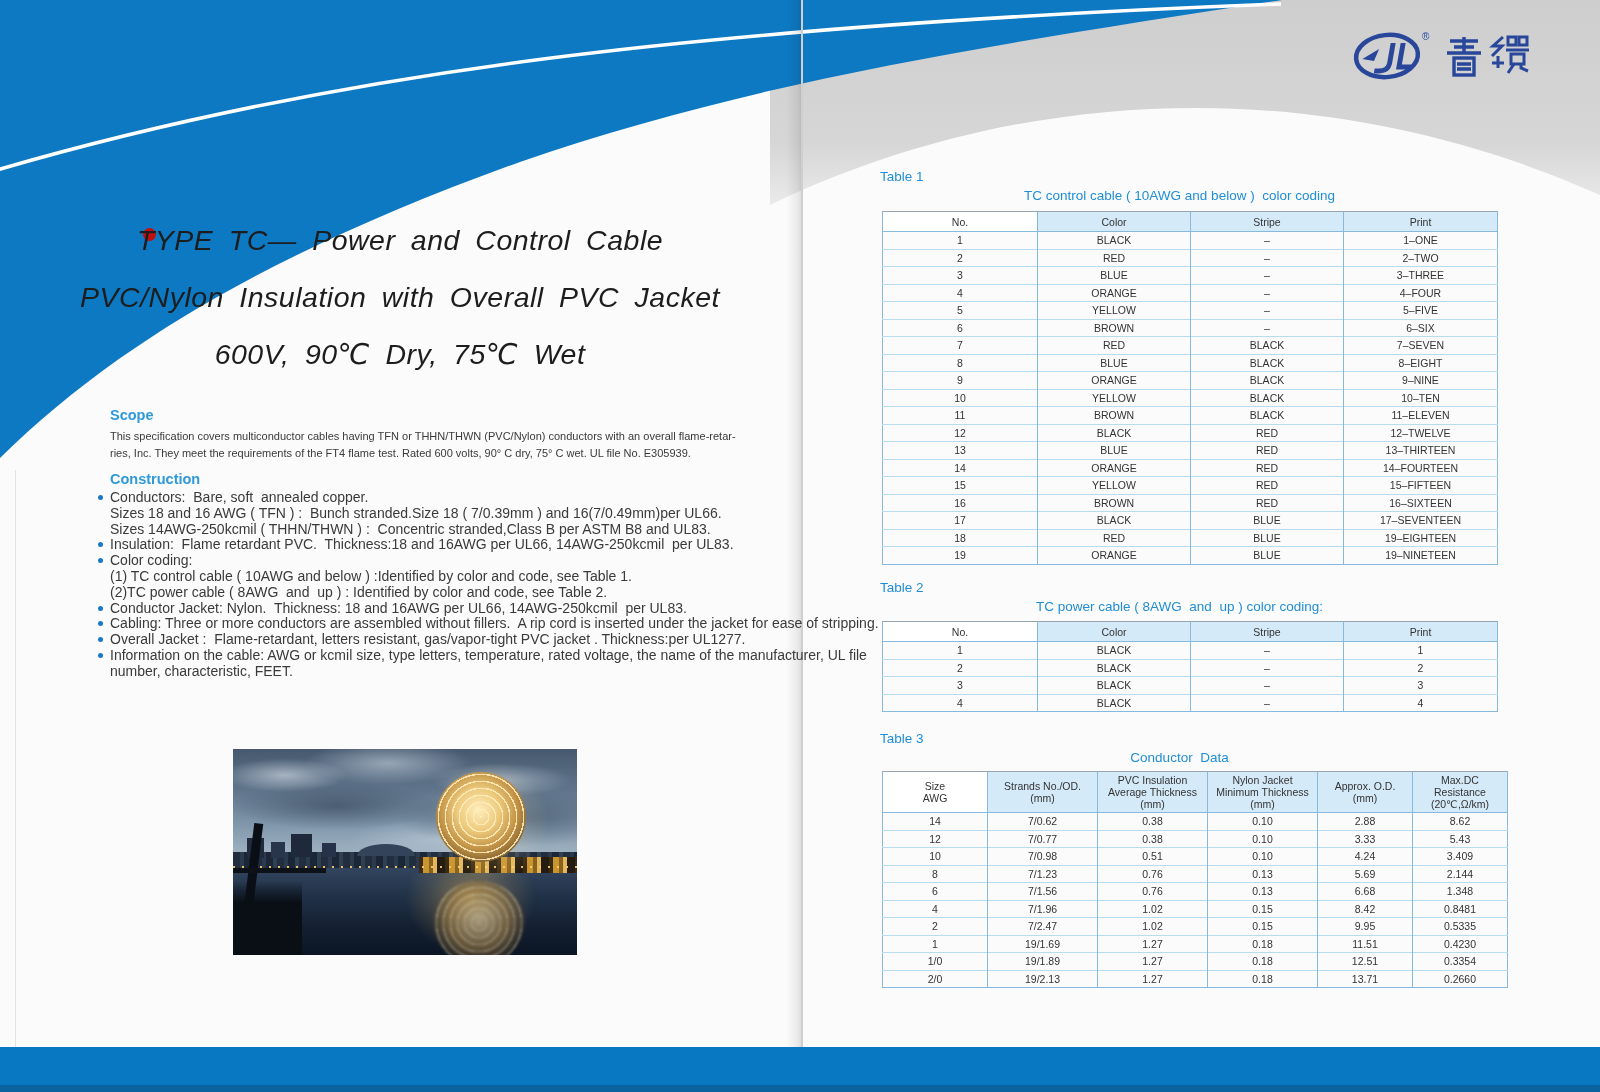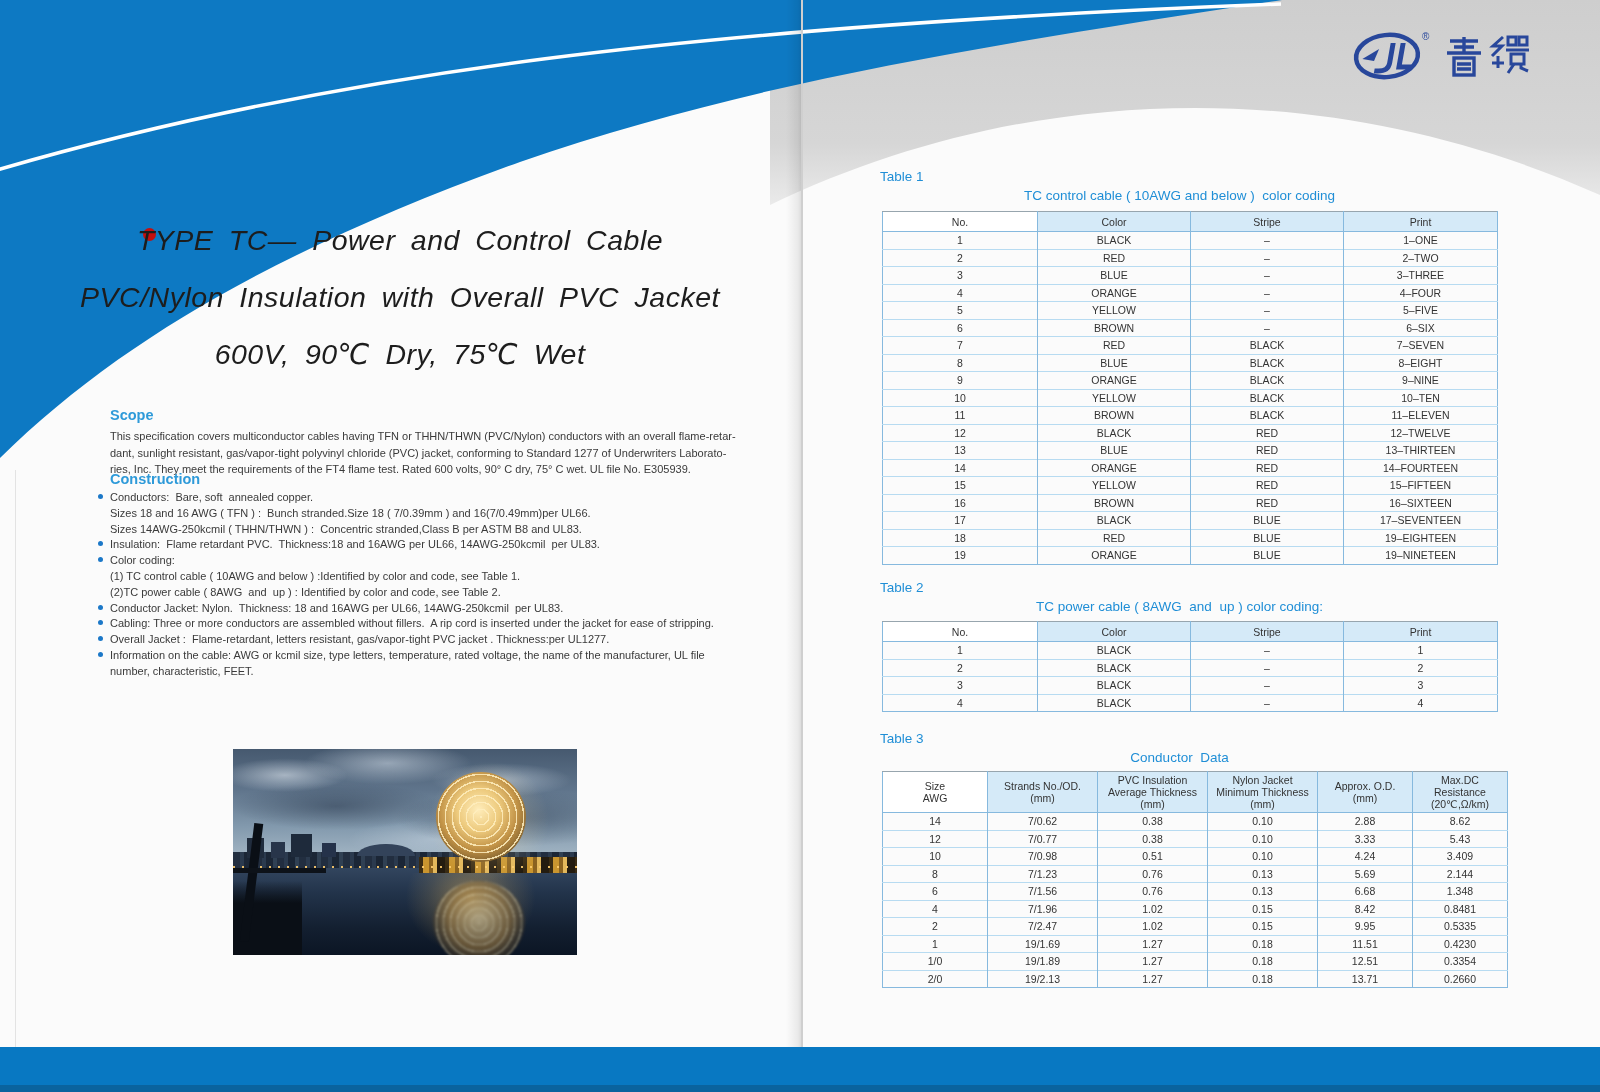--- a/index.html
+++ b/index.html
@@ -25,21 +25,21 @@
   .title-block{position:absolute;left:60px;top:212px;width:680px;}
   .t-line{height:57px;line-height:57px;font-size:28.5px;color:#1d1d1d;text-align:center;
           letter-spacing:0.5px;word-spacing:7px;white-space:pre;font-style:italic;}
   .red-dot{position:absolute;left:143px;top:228px;width:13px;height:13px;border-radius:50%;background:#c40f0f;}
 
   
   .sec-head{position:absolute;left:110px;font-size:14.5px;color:#2e9ad9;font-weight:bold;}
   .scope-lines{position:absolute;left:110px;top:428px;}
   .p-line{font-size:11px;line-height:16.6px;color:#3a3a3a;white-space:pre;}
   .construction-list{position:absolute;left:98px;top:490px;width:660px;}
-  .c-line{font-size:11px;line-height:15.8px;color:#3a3a3a;white-space:pre;}
+  .c-line{font-size:14px;line-height:15.8px;color:#3a3a3a;white-space:pre;}
   .c-line .dot{display:inline-block;width:5px;height:5px;border-radius:50%;background:#1b78c8;
                margin-right:7px;vertical-align:2px;}
   .c-line.no-dot{padding-left:12px;}
 
   
   .photo{position:absolute;left:233px;top:749px;width:344px;height:206px;overflow:hidden;background:#2c3b52;}
   .photo div{position:absolute;}
   .ph-sky{left:0;top:0;right:0;height:58%;
     background:
       radial-gradient(90px 24px at 15% 22%, rgba(233,240,247,0.55), rgba(233,240,247,0) 70%),
@@ -159,21 +159,20 @@
     <div class="red-dot"></div>
     <div class="title-block">
       <div class="t-line">TYPE TC— Power and Control Cable</div>
       <div class="t-line">PVC/Nylon Insulation with Overall PVC Jacket</div>
       <div class="t-line">600V, 90℃ Dry, 75℃ Wet</div>
     </div>
 
     <div class="sec-head" style="top:407px">Scope</div>
     <div class="scope-lines">
         <div class="p-line">This specification covers multiconductor cables having TFN or THHN/THWN (PVC/Nylon) conductors with an overall flame-retar-</div>
-        <div class="p-line">dant, sunlight resistant, gas/vapor-tight polyvinyl chloride (PVC) jacket, conforming to Standard 1277 of Underwriters Laborato-</div>
         <div class="p-line">ries, Inc. They meet the requirements of the FT4 flame test. Rated 600 volts, 90° C dry, 75° C wet. UL file No. E305939.</div>
       </div>
     <div class="sec-head" style="top:471px">Construction</div>
     <div class="construction-list">
         <div class="c-line"><span class="dot"></span><span>Conductors:  Bare, soft  annealed copper.</span></div>
         <div class="c-line no-dot"><span>Sizes 18 and 16 AWG ( TFN ) :  Bunch stranded.Size 18 ( 7/0.39mm ) and 16(7/0.49mm)per UL66.</span></div>
         <div class="c-line no-dot"><span>Sizes 14AWG-250kcmil ( THHN/THWN ) :  Concentric stranded,Class B per ASTM B8 and UL83.</span></div>
         <div class="c-line"><span class="dot"></span><span>Insulation:  Flame retardant PVC.  Thickness:18 and 16AWG per UL66, 14AWG-250kcmil  per UL83.</span></div>
         <div class="c-line"><span class="dot"></span><span>Color coding:</span></div>
         <div class="c-line no-dot"><span>(1) TC control cable ( 10AWG and below ) :Identified by color and code, see Table 1.</span></div>

